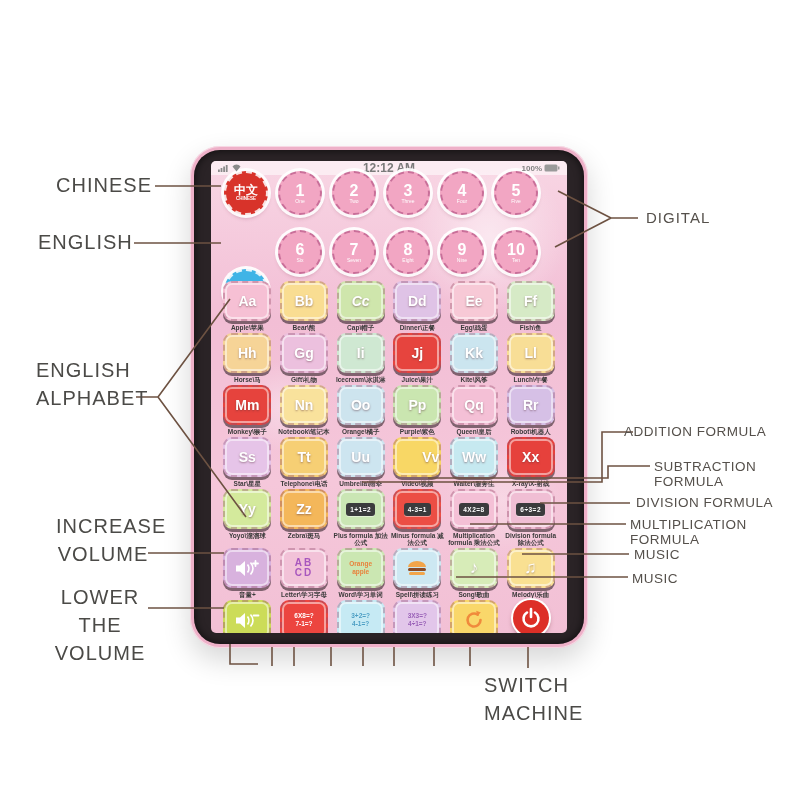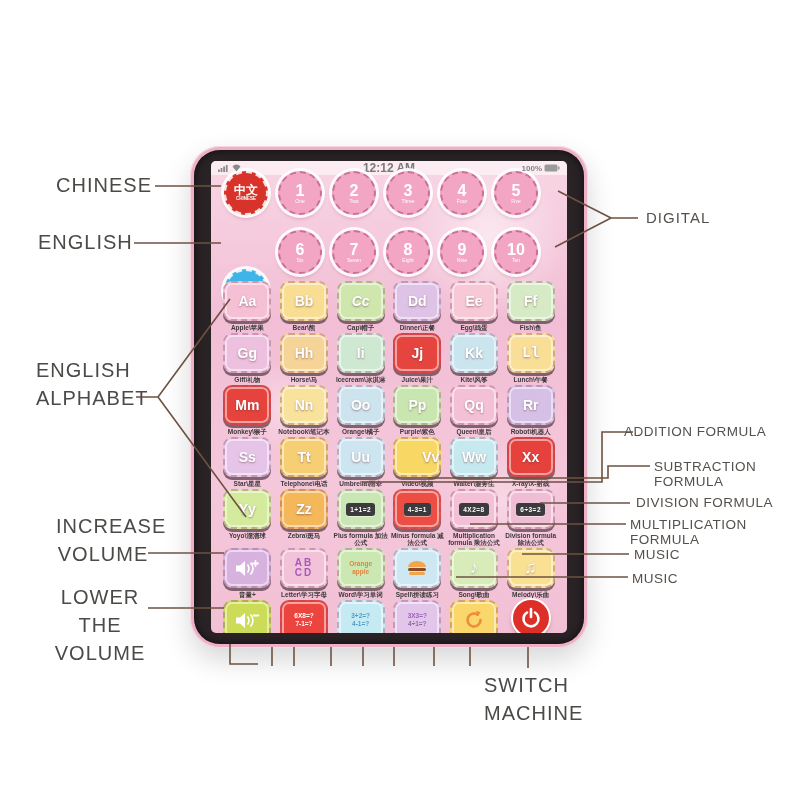--- a/index.html
+++ b/index.html
@@ -253,51 +253,51 @@
               </div>
               <div class="klabel">Egg\鸡蛋</div>
             </div>
             <div class="key">
               <div class="sq" style="background: rgb(214, 234, 198);">
                 <span class="letters">Ff</span>
               </div>
               <div class="klabel">Fish\鱼</div>
             </div>
             <div class="key">
+              <div class="sq" style="background: rgb(246, 212, 151);">
+                <span class="letters">Hh</span>
+              </div>
+              <div class="klabel">Horse\马</div>
+            </div>
+            <div class="key">
               <div class="sq" style="background: rgb(236, 192, 222);">
                 <span class="letters">Gg</span>
               </div>
               <div class="klabel">Gift\礼物</div>
             </div>
             <div class="key">
-              <div class="sq" style="background: rgb(246, 212, 151);">
-                <span class="letters">Hh</span>
-              </div>
-              <div class="klabel">Horse\马</div>
-            </div>
-            <div class="key">
               <div class="sq" style="background: rgb(207, 232, 210);">
                 <span class="letters">Ii</span>
               </div>
               <div class="klabel">Icecream\冰淇淋</div>
             </div>
             <div class="key">
               <div class="sq" style="background: rgb(230, 68, 62);">
                 <span class="letters">Jj</span>
               </div>
               <div class="klabel">Juice\果汁</div>
             </div>
             <div class="key">
               <div class="sq" style="background: rgb(203, 229, 239);">
                 <span class="letters">Kk</span>
               </div>
               <div class="klabel">Kite\风筝</div>
             </div>
             <div class="key">
-              <div class="sq" style="background: rgb(248, 222, 150); font-family: Liberation Mono, monospace;">
+              <div class="sq" style="background: rgb(248, 222, 150);">
                 <span class="letters">Ll</span>
               </div>
               <div class="klabel">Lunch\午餐</div>
             </div>
             <div class="key">
               <div class="sq" style="background: rgb(230, 67, 61);">
                 <span class="letters">Mm</span>
               </div>
               <div class="klabel">Monkey\猴子</div>
             </div>

